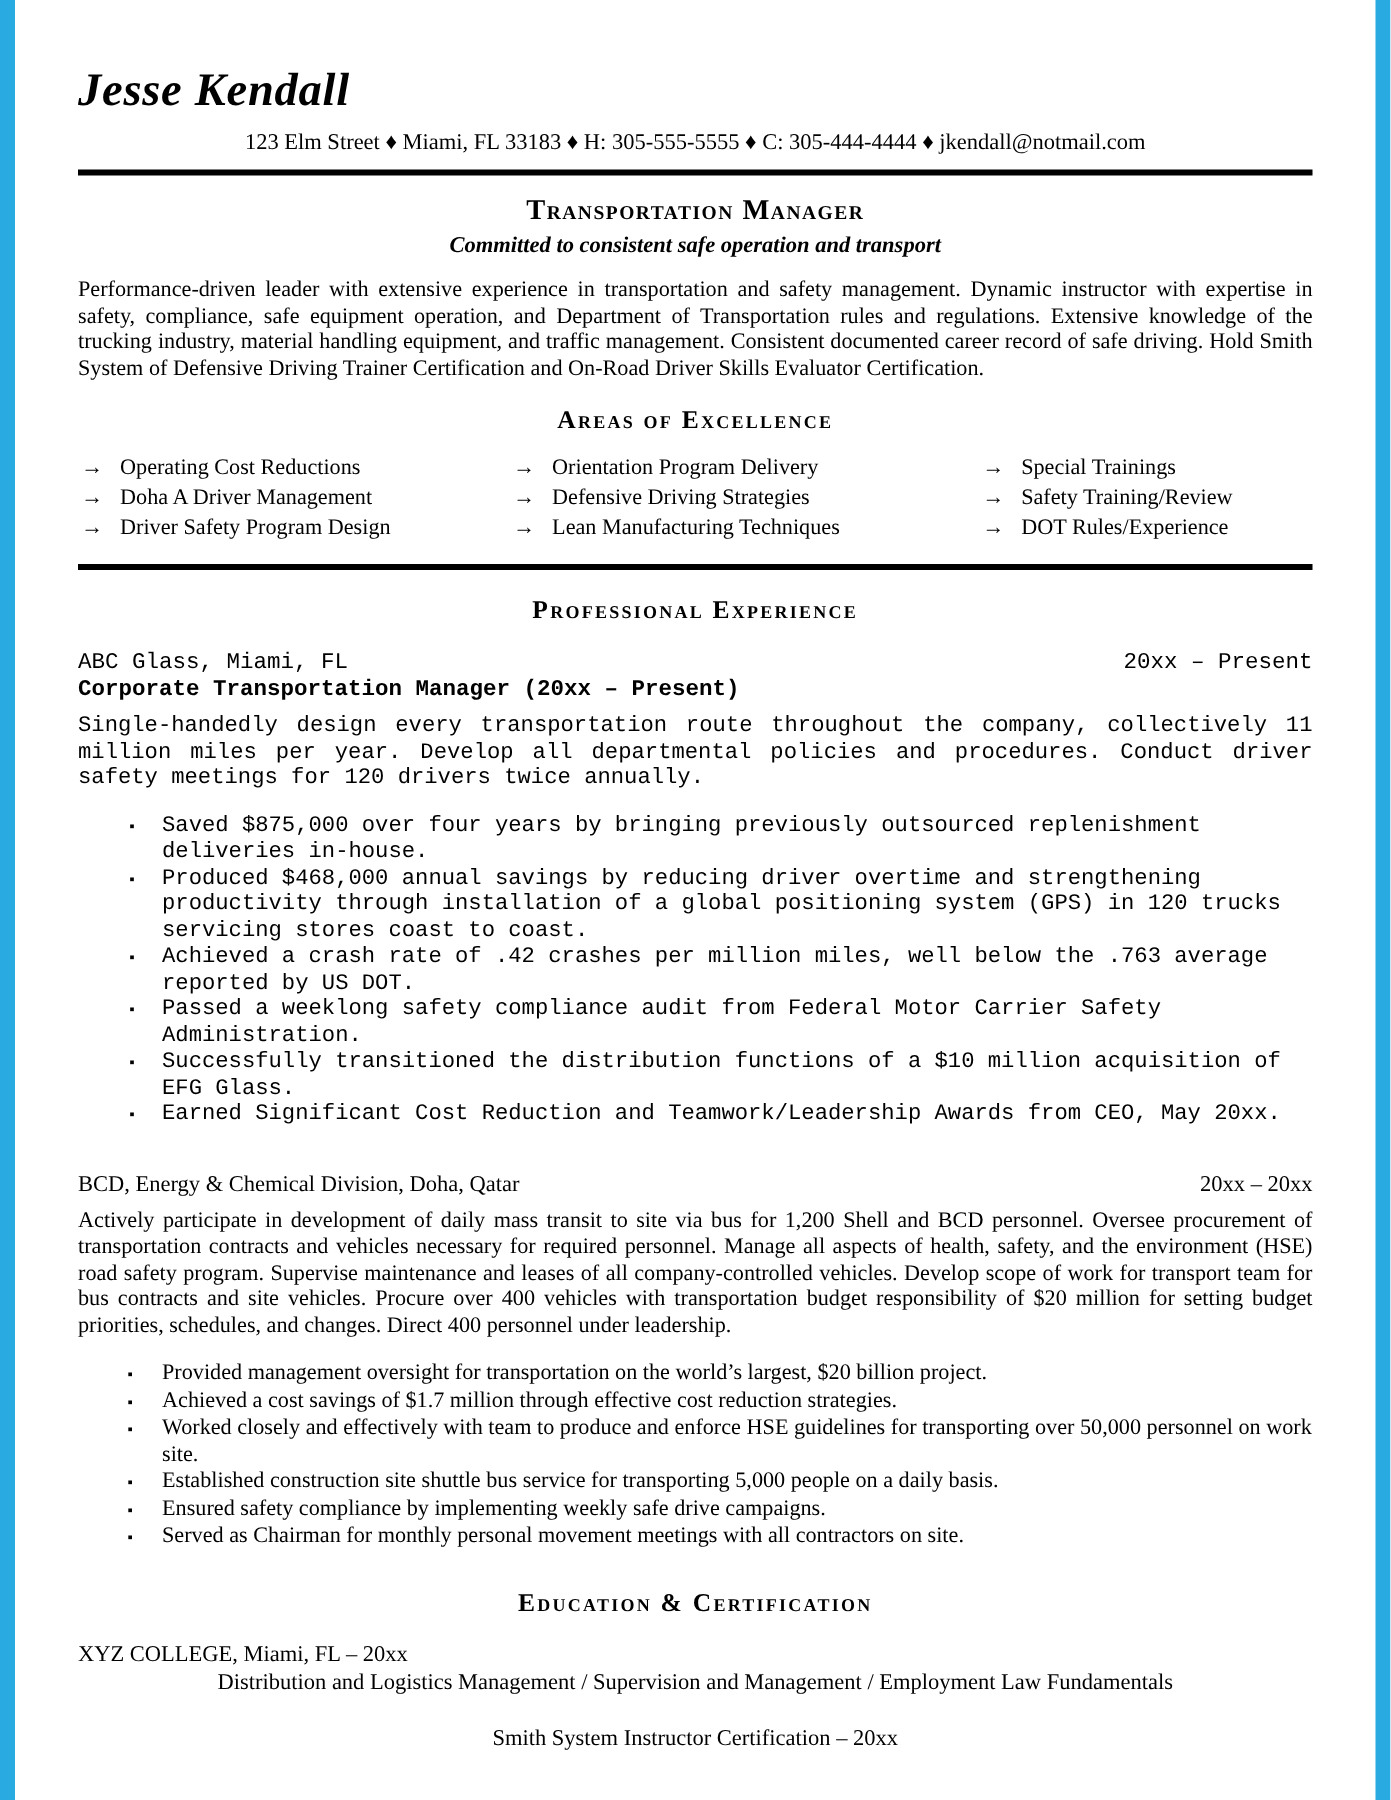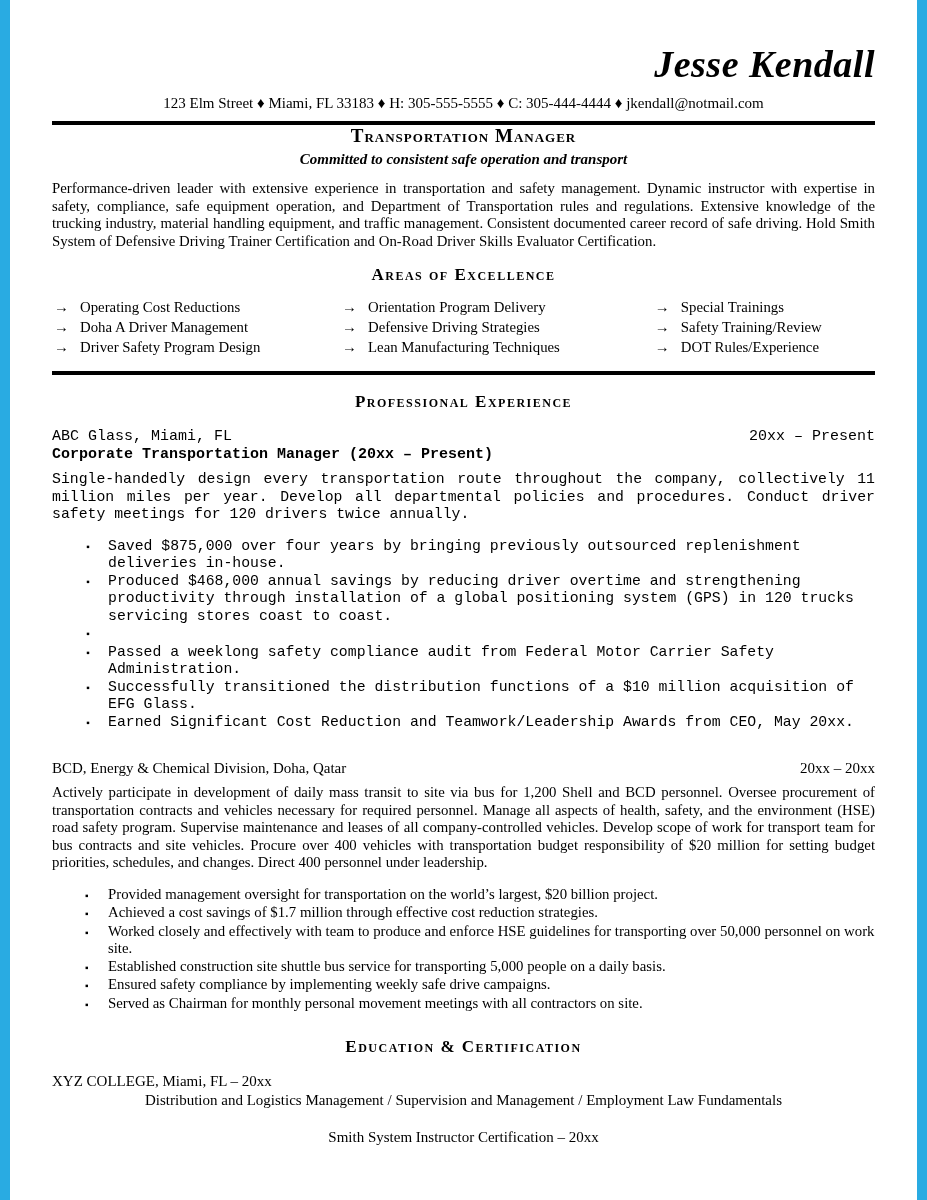--- a/index.html
+++ b/index.html
@@ -9,25 +9,25 @@
     position: relative; overflow: hidden;
     font-family: "Liberation Serif", serif;
     color: #000;
   }
   .edge-bar { position: absolute; top: 0; bottom: 0; width: 10px; background: #29ABE2; }
   .edge-bar.left { left: 0; }
   .edge-bar.right { right: 0; }
 
   .page { padding: 42px 52px 0 52px; }
 
-  .name { text-align: right; font-size: 38px; font-weight: bold; font-style: italic; letter-spacing: 0.5px; }
+  .name { text-align: left; font-size: 31px; font-weight: bold; font-style: italic; letter-spacing: 0.5px; }
   .contact { text-align: center; font-size: 15px; margin-top: 9px; }
   .rule { height: 4px; background: #000; margin-top: 9px; }
 
-  .doc-title { text-align: center; font-variant: small-caps; font-weight: bold; font-size: 19px; letter-spacing: 1px; }
+  .doc-title { text-align: center; font-variant: small-caps; font-weight: bold; font-size: 19px; letter-spacing: 1px; margin-top: 13px; }
   .tagline { text-align: center; font-weight: bold; font-style: italic; font-size: 15px; margin-top: 4px; }
   .summary { margin-top: 12px; font-size: 14.8px; line-height: 17.5px; text-align: justify; }
 
   .section-heading { text-align: center; font-variant: small-caps; font-weight: bold; font-size: 17px; letter-spacing: 1.5px; }
   .aoe-heading { margin-top: 15px; }
   .aoe-columns { display: flex; margin-top: 12px; }
   .aoe-col-0 { width: 35%; }
   .aoe-col-1 { width: 38%; }
   .aoe-col-2 { width: 27%; }
   .aoe-item { display: flex; font-size: 14.8px; line-height: 20px; }
@@ -127,20 +127,21 @@
       <div class="job-bullet">
         <span class="bullet-glyph">▪</span>
         <span>Saved $875,000 over four years by bringing previously outsourced replenishment deliveries in-house.</span>
       </div>
       <div class="job-bullet">
         <span class="bullet-glyph">▪</span>
         <span>Produced $468,000 annual savings by reducing driver overtime and strengthening productivity through installation of a global positioning system (GPS) in 120 trucks servicing stores coast to coast.</span>
       </div>
       <div class="job-bullet">
         <span class="bullet-glyph">▪</span>
+        <span>Achieved a crash rate of .42 crashes per million miles, well below the .763 average reported by US DOT.</span>
       </div>
       <div class="job-bullet">
         <span class="bullet-glyph">▪</span>
         <span>Passed a weeklong safety compliance audit from Federal Motor Carrier Safety Administration.</span>
       </div>
       <div class="job-bullet">
         <span class="bullet-glyph">▪</span>
         <span>Successfully transitioned the distribution functions of a $10 million acquisition of EFG Glass.</span>
       </div>
       <div class="job-bullet">

